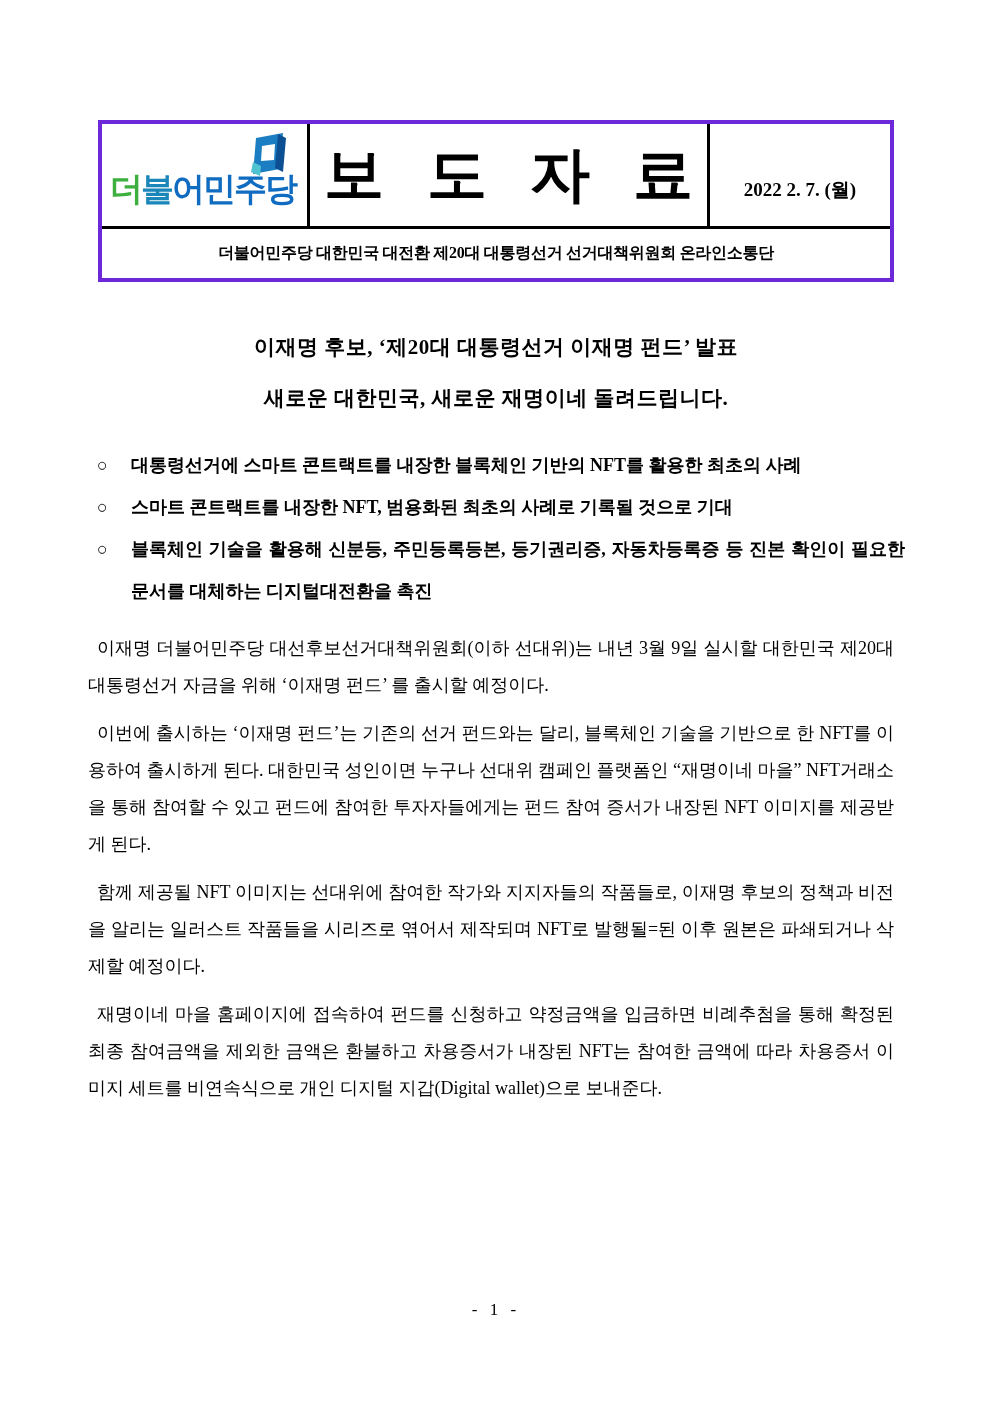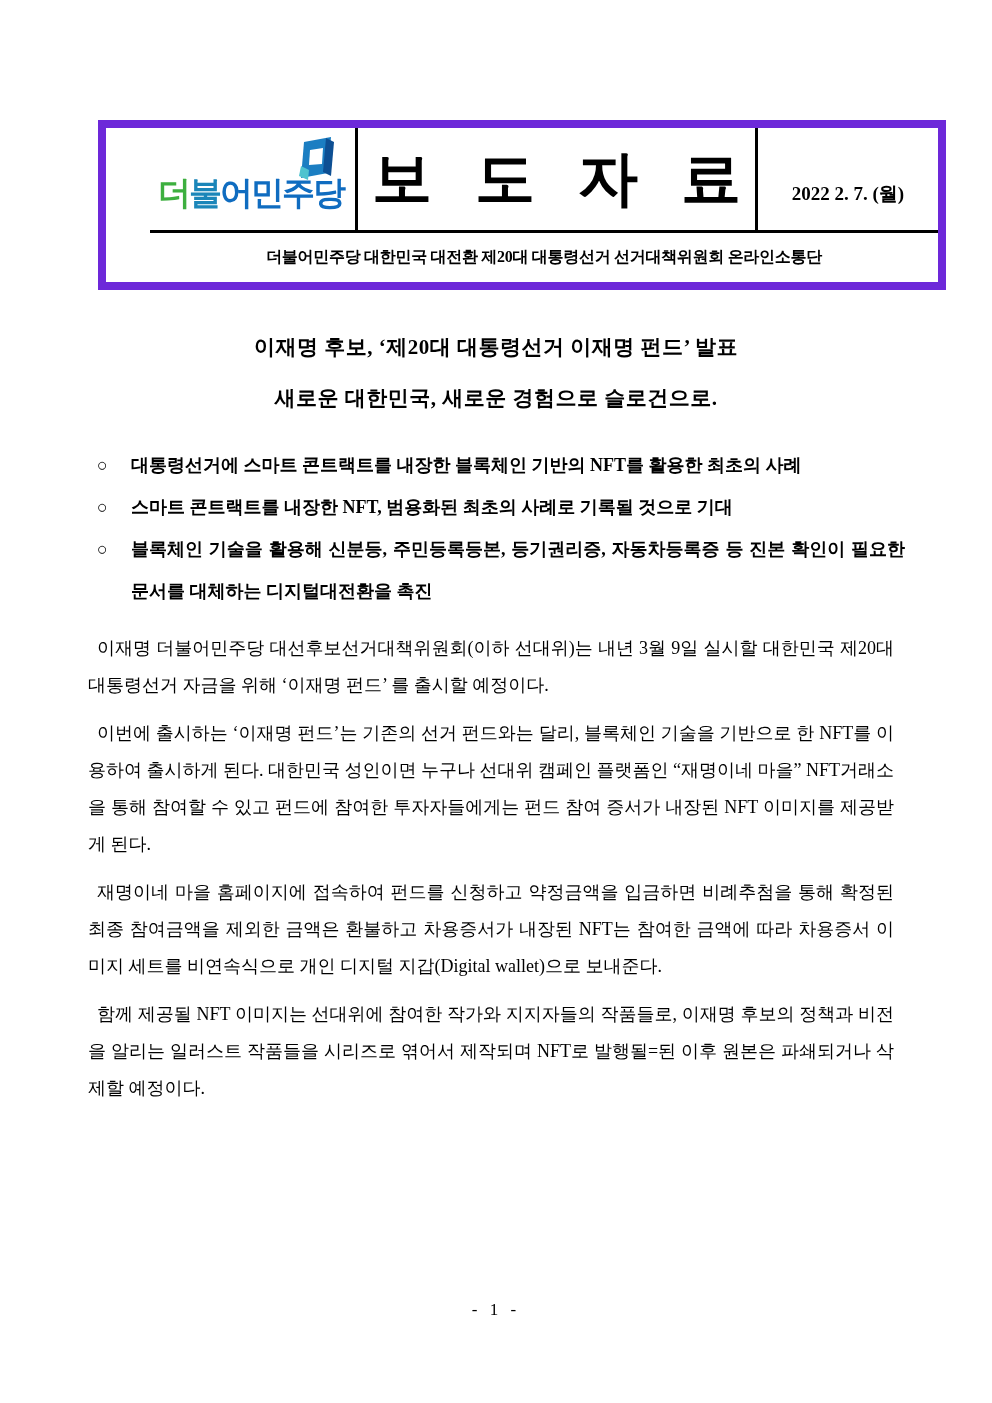--- a/index.html
+++ b/index.html
@@ -9,23 +9,22 @@
     margin:0 auto;
     background:#ffffff;
     color:#000;
     font-family:"Liberation Serif","DejaVu Serif",serif;
     overflow:hidden;
   }
 
   
   .header-table {
     position:absolute; top:120px; left:98px; width:788px;
-    border:8px solid #6d28d9;
+    border:4px solid #6d28d9;
     background:#fff;
-    padding-left:44px;
   }
   .header-row1 { display:flex; height:102px; }
   .cell { display:flex; align-items:center; justify-content:center; }
   .cell-logo { width:214px; border-right:3px solid #000; position:relative; }
   .cell-doctype { flex:1; border-right:3px solid #000; }
   .cell-date { width:188px;margin-top:30px; }
   .header-row2 {
     border-top:3px solid #000; height:49px;
     display:flex; align-items:center; justify-content:center;
   }
@@ -110,40 +109,40 @@
       </div>
 
     </div>
     <div class="header-row2">
       <span class="subtitle-text">더불어민주당 대한민국 대전환 제20대 대통령선거 선거대책위원회 온라인소통단</span>
     </div>
   </div>
 
   <div class="headline">
     <div>이재명 후보, ‘제20대 대통령선거 이재명 펀드’  발표</div>
-    <div>새로운 대한민국, 새로운 경험으로 슬로건으로.</div>
+    <div>새로운 대한민국, 새로운 재명이네 돌려드립니다.</div>
   </div>
 
   <div class="bullets">
     <div class="bullet">
       <span class="marker">○</span>
       <span class="btext">대통령선거에 스마트 콘트랙트를 내장한 블록체인 기반의 NFT를 활용한 최초의 사례</span>
     </div>
     <div class="bullet">
       <span class="marker">○</span>
       <span class="btext">스마트 콘트랙트를 내장한 NFT, 범용화된 최초의 사례로 기록될 것으로 기대</span>
     </div>
     <div class="bullet">
       <span class="marker">○</span>
       <span class="btext">블록체인 기술을 활용해 신분등, 주민등록등본, 등기권리증, 자동차등록증 등 진본 확인이 필요한 문서를 대체하는 디지털대전환을 촉진</span>
     </div>
   </div>
 
   <div class="body-text">
     <p>이재명 더불어민주당 대선후보선거대책위원회(이하 선대위)는 내년 3월 9일 실시할 대한민국 제20대 대통령선거 자금을 위해 ‘이재명 펀드’ 를 출시할 예정이다.</p>
     <p>이번에 출시하는 ‘이재명 펀드’는 기존의 선거 펀드와는 달리, 블록체인 기술을 기반으로 한 NFT를 이용하여 출시하게 된다. 대한민국 성인이면 누구나 선대위 캠페인 플랫폼인 “재명이네 마을” NFT거래소을 통해 참여할 수 있고 펀드에 참여한 투자자들에게는 펀드 참여 증서가 내장된 NFT 이미지를 제공받게 된다.</p>
+    <p>함께 제공될 NFT 이미지는 선대위에 참여한 작가와 지지자들의 작품들로, 이재명 후보의 정책과 비전을 알리는 일러스트 작품들을 시리즈로 엮어서 제작되며 NFT로 발행될=된 이후 원본은 파쇄되거나 삭제할 예정이다.</p>
     <p>재명이네 마을 홈페이지에 접속하여 펀드를 신청하고 약정금액을 입금하면 비례추첨을 통해 확정된 최종 참여금액을 제외한 금액은 환불하고 차용증서가 내장된 NFT는 참여한 금액에 따라 차용증서 이미지 세트를 비연속식으로 개인 디지털 지갑(Digital wallet)으로 보내준다.</p>
-    <p>함께 제공될 NFT 이미지는 선대위에 참여한 작가와 지지자들의 작품들로, 이재명 후보의 정책과 비전을 알리는 일러스트 작품들을 시리즈로 엮어서 제작되며 NFT로 발행될=된 이후 원본은 파쇄되거나 삭제할 예정이다.</p>
   </div>
 
   <div class="footer">- 1 -</div>
 
 </div>
 
 </body></html>

